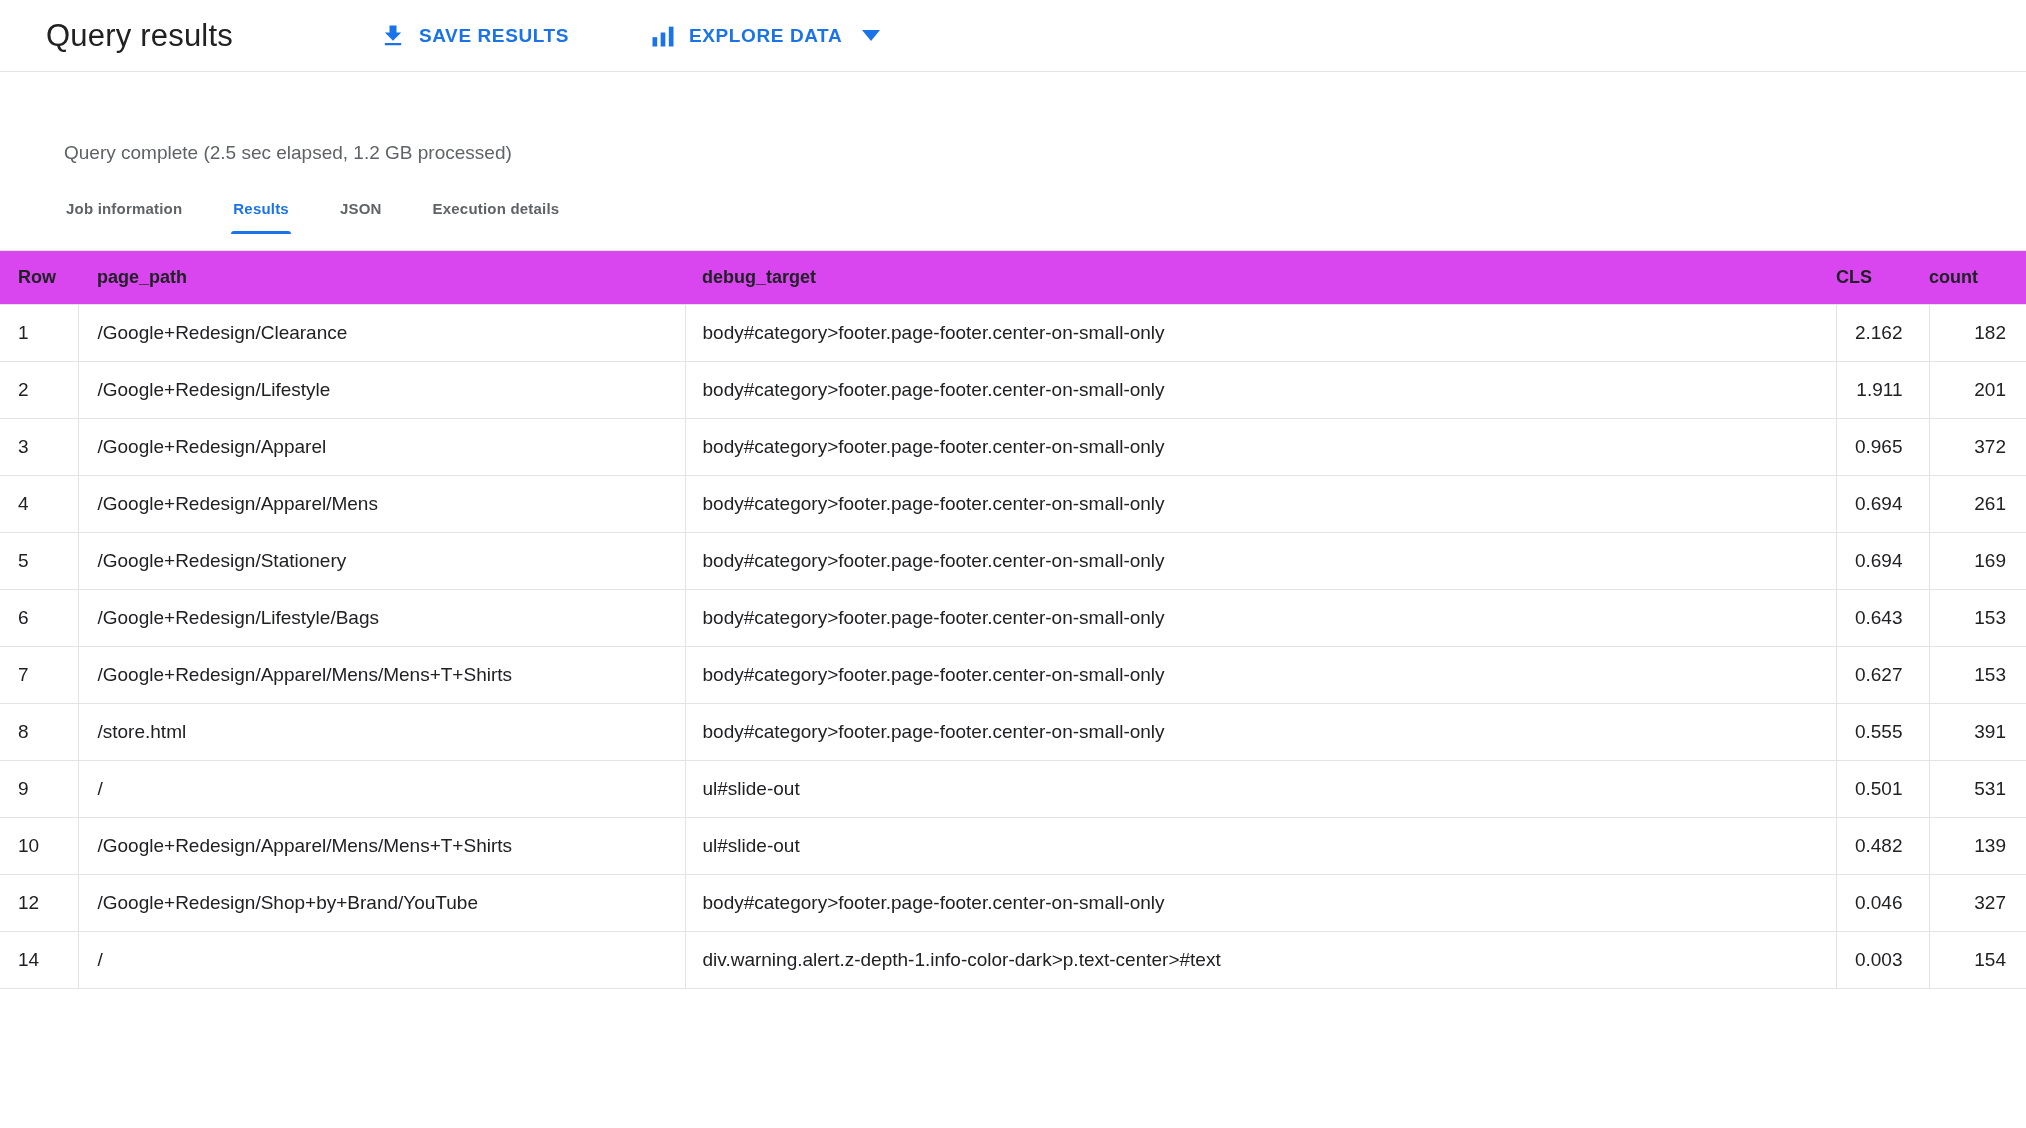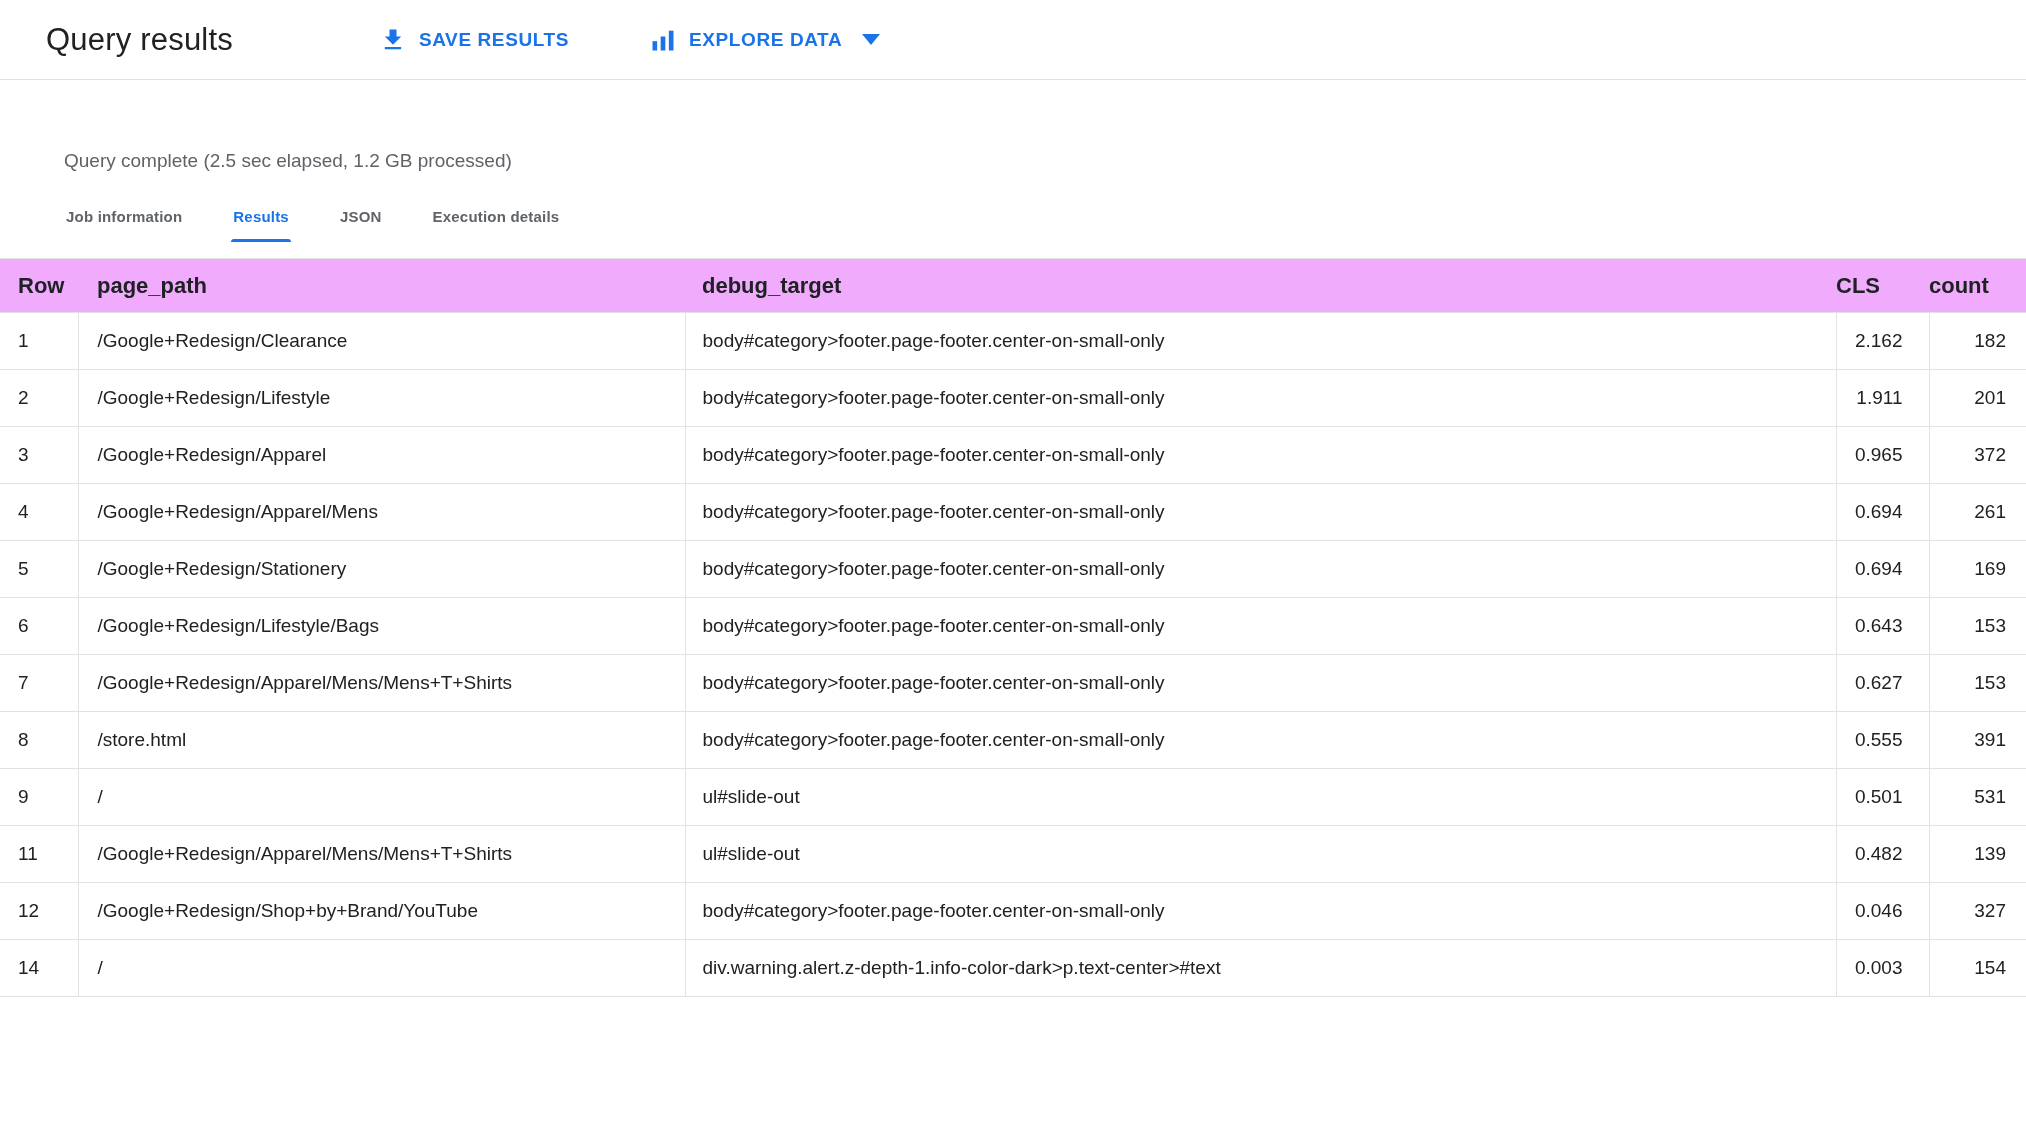--- a/index.html
+++ b/index.html
@@ -6,21 +6,21 @@
   html, body {
     width: 2026px; height: 1128px;
     background: #ffffff;
     font-family: "Liberation Sans", sans-serif;
     color: #202124;
     overflow: hidden;
   }
 
   
   .header {
-    height: 80px;
+    height: 72px;
     display: flex;
     align-items: center;
     border-bottom: 1px solid #e3e3e3;
     padding-left: 46px;
   }
   .page-title {
     font-size: 31px;
     font-weight: 400;
     color: #212121;
     letter-spacing: 0.2px;
@@ -85,24 +85,24 @@
 
   
   table.results {
     width: 2026px;
     margin-top: 16px;
     border-collapse: collapse;
     table-layout: fixed;
   }
   table.results thead th {
     height: 54px;
-    background: #f0abfc;
+    background: #d946ef;
     border-top: 1px solid #e3e3e3;
     border-bottom: 1px solid #e3e3e3;
-    font-size: 22px;
+    font-size: 18px;
     font-weight: 700;
     color: #202124;
     text-align: left;
     vertical-align: middle;
     white-space: nowrap;
   }
   table.results tbody td {
     height: 57px;
     border-bottom: 1px solid #e3e3e3;
     border-right: 1px solid #e3e3e3;
@@ -235,21 +235,21 @@
         <td class="col-count">391</td>
       </tr>
       <tr>
         <td class="col-row">9</td>
         <td class="col-page_path">/</td>
         <td class="col-debug_target">ul#slide-out</td>
         <td class="col-cls">0.501</td>
         <td class="col-count">531</td>
       </tr>
       <tr>
-        <td class="col-row">11</td>
+        <td class="col-row">10</td>
         <td class="col-page_path">/Google+Redesign/Apparel/Mens/Mens+T+Shirts</td>
         <td class="col-debug_target">ul#slide-out</td>
         <td class="col-cls">0.482</td>
         <td class="col-count">139</td>
       </tr>
       <tr>
         <td class="col-row">12</td>
         <td class="col-page_path">/Google+Redesign/Shop+by+Brand/YouTube</td>
         <td class="col-debug_target">body#category&gt;footer.page-footer.center-on-small-only</td>
         <td class="col-cls">0.046</td>

